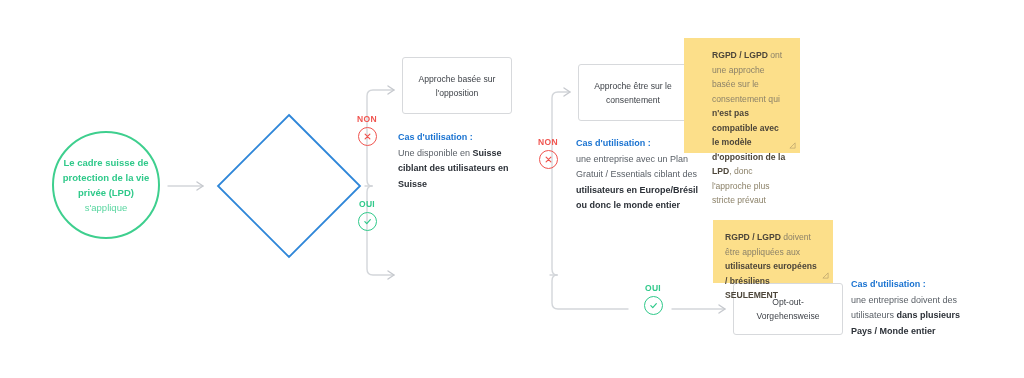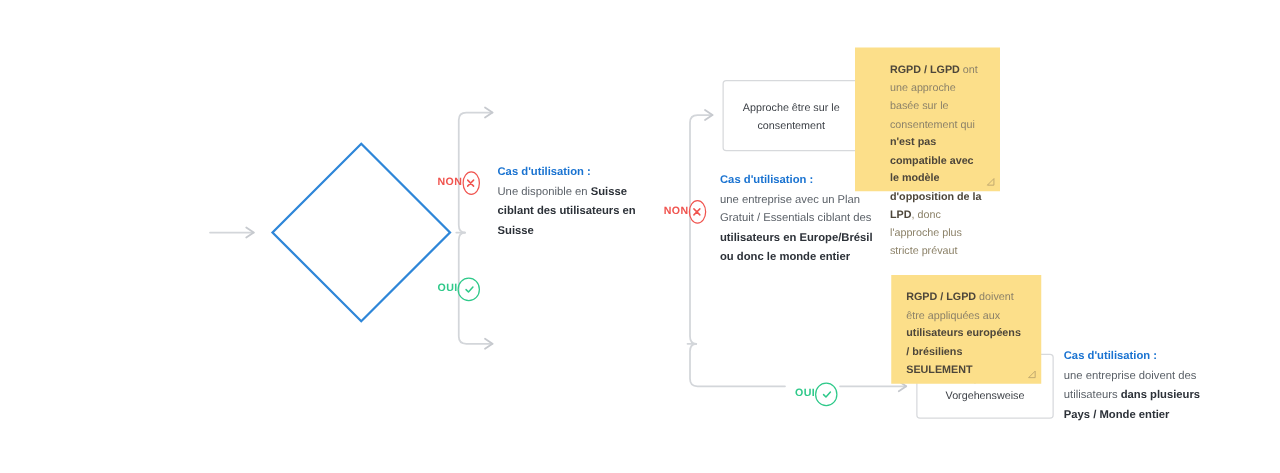--- a/index.html
+++ b/index.html
@@ -82,24 +82,23 @@
     color: #3B3F45;
     padding: 4px 10px;
   }
   #box-opposition { left: 402px; top: 57px; width: 110px; height: 57px; }
   #box-consent    { left: 578px; top: 64px; width: 110px; height: 57px; }
   #box-optout     { left: 733px; top: 283px; width: 110px; height: 52px; }
 
   
   .branch-badge {
     display: flex;
-    flex-direction: row;
+    flex-direction: column;
     align-items: center;
     width: 34px;
-    margin-top: 23px;
   }
   .branch-badge .cap {
     font-size: 8.5px;
     font-weight: bold;
     letter-spacing: 0.3px;
     line-height: 11px;
     margin-bottom: 2px;
   }
   .branch-badge.no  .cap { color: #F0544F; }
   .branch-badge.yes .cap { color: #2FC98A; }
@@ -143,21 +142,21 @@
     line-height: 14.5px;
     color: #8C8269;
   }
   .note b { color: #4D463A; font-weight: bold; }
   .note .fold {
     position: absolute;
     right: 4px; bottom: 4px;
     width: 7px; height: 7px;
   }
   #note-1 { left: 684px; top: 38px; width: 116px; height: 115px; padding-left: 28px; }
-  #note-2 { left: 713px; top: 220px; width: 120px; height: 87px; }
+  #note-2 { left: 713px; top: 220px; width: 120px; height: 63px; }
 
   
   #connectors {
     position: absolute;
     left: 0; top: 0;
     width: 1024px; height: 378px;
     pointer-events: none;
   }
   .conn {
     fill: none;
@@ -196,28 +195,42 @@
 
     <path class="conn" d="M557 275 Q552 275 552 269 L552 98 Q552 92 558 92 L570 92"></path>
     <path class="arrowhead" d="M564 88 L570 92 L564 96"></path>
 
     <path class="conn" d="M557 275 Q552 275 552 281 L552 303 Q552 309 558 309 L628 309"></path>
 
     <path class="conn" d="M672 309 L725 309"></path>
     <path class="arrowhead" d="M719 305 L725 309 L719 313"></path>
   </svg>
 
+  <div class="abs start-circle">
+    <div class="txt">
+      <b>Le cadre suisse de</b><br>
+      <b>protection de la vie</b><br>
+      <b>privée (LPD)</b><br>
+      <span>s'applique</span>
+    </div>
+  </div>
 
   <div class="abs diamond" id="diamond-1">
     <svg class="shape" viewBox="0 0 148 148">
       <polygon points="74,3 145,74 74,145 3,74" fill="#ffffff" stroke="#2E86D8" stroke-width="1.8"></polygon>
     </svg>
   </div>
 
 
+  <div class="abs proc-box" id="box-opposition">
+    <div>
+      <span>Approche basée sur</span><br>
+      <span>l'opposition</span>
+    </div>
+  </div>
 
   <div class="abs proc-box" id="box-consent">
     <div>
       <span>Approche être sur le</span><br>
       <span>consentement</span>
     </div>
   </div>
 
   <div class="abs proc-box" id="box-optout">
     <div>

